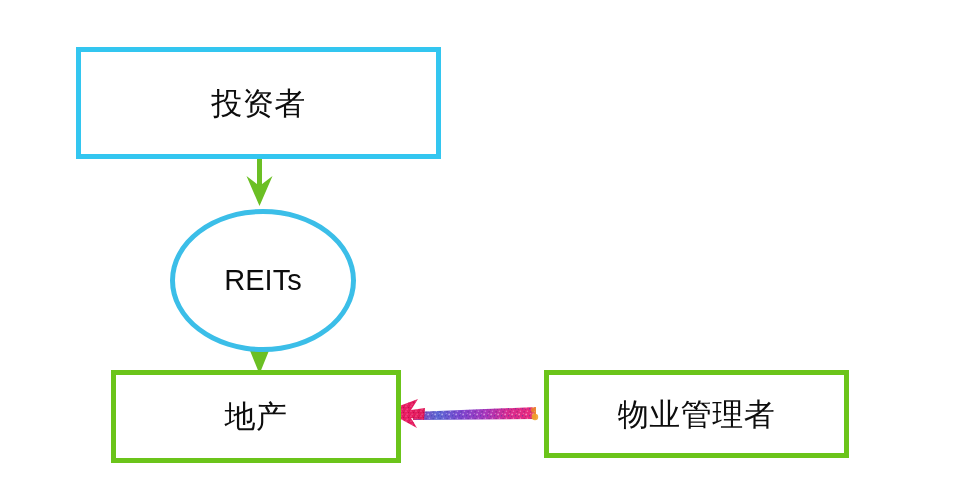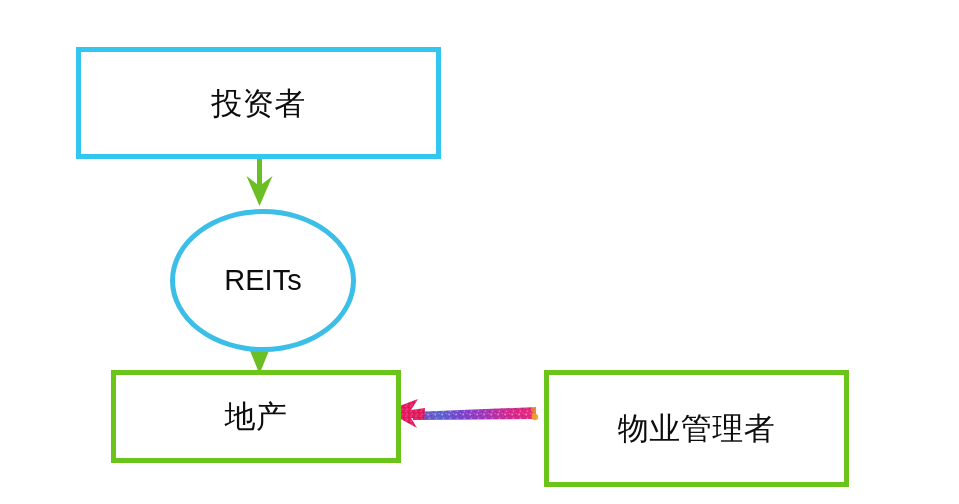--- a/index.html
+++ b/index.html
@@ -67,21 +67,21 @@
     border: 5px solid #6bc41a;
   }
   #node-property .node-label {
     font-size: 31px;
   }
   
   #node-manager {
     left: 544px;
     top: 370px;
     width: 305px;
-    height: 117px;
+    height: 88px;
     border: 5px solid #6bc41a;
   }
   #node-manager .node-label {
     font-size: 31px;
   }
   
   #connectors {
     position: absolute;
     left: 0;
     top: 0;

